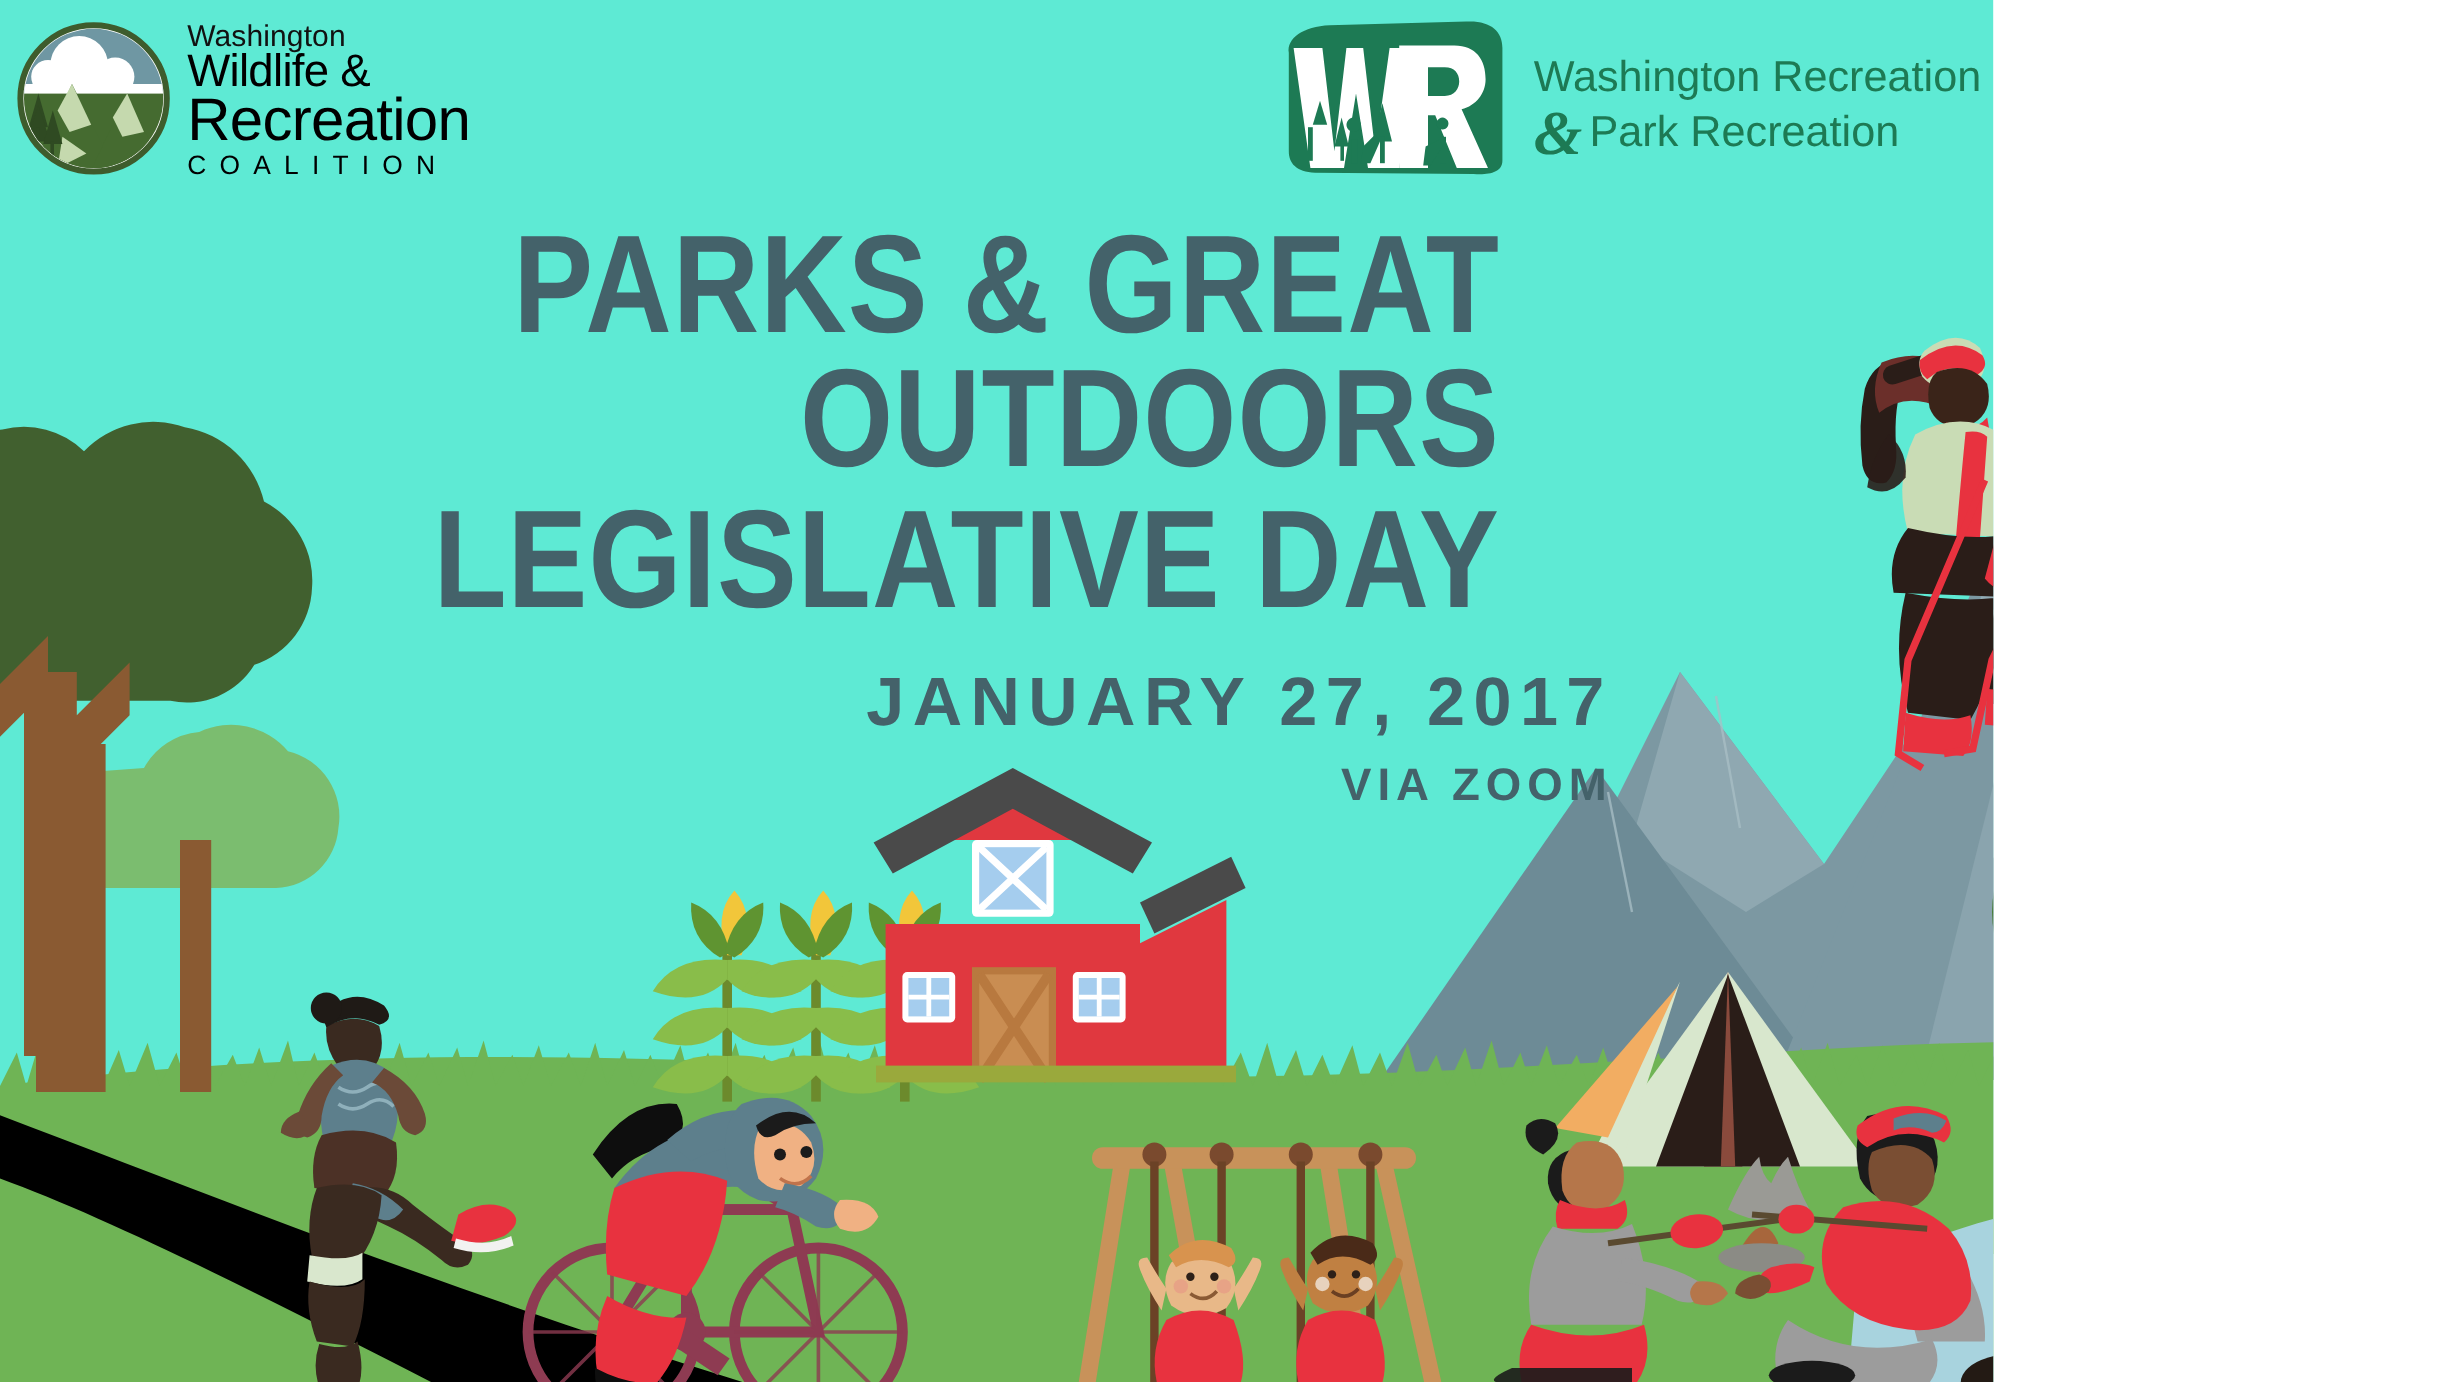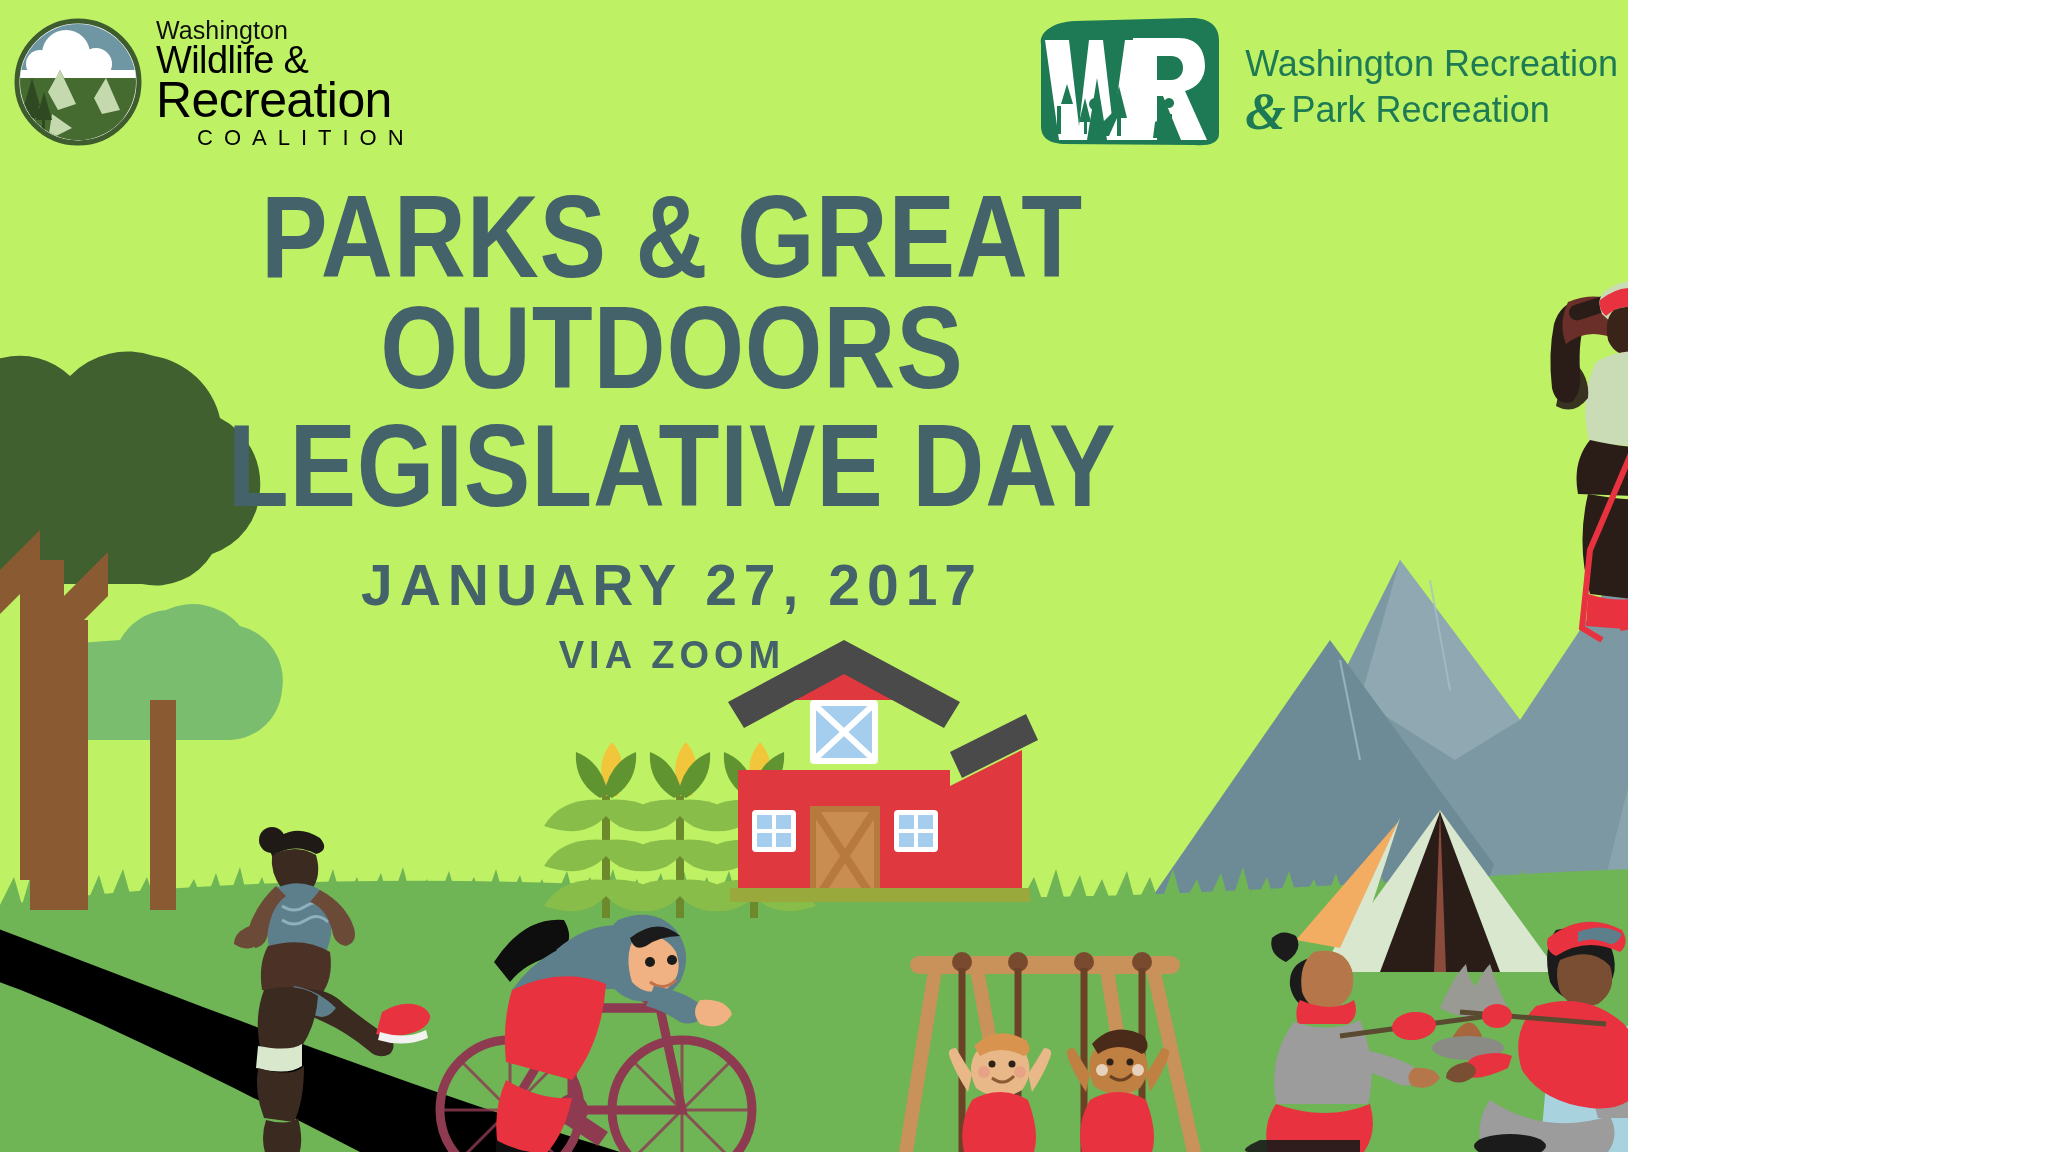--- a/index.html
+++ b/index.html
@@ -1,36 +1,36 @@
 <!DOCTYPE html>
 <html><head>
 <meta charset="utf-8">
 <style>
   html,body{margin:0;padding:0;background:#fff;}
   body{width:2048px;height:1152px;overflow:hidden;font-family:"Liberation Sans",sans-serif;}
-  #poster{position:relative;width:1628px;height:1152px;background:#bef264;overflow:hidden;}
+  #poster{position:relative;width:1628px;height:1152px;background:#5eead4;overflow:hidden;padding-left:33px;}
   svg.full{position:absolute;left:0;top:0;width:2048px;height:1152px;display:block;}
 
   
   #wwrc-logo{position:absolute;left:14px;top:14px;display:flex;align-items:center;gap:14px;}
   #wwrc-mark{width:128px;height:128px;flex:none;}
   #wwrc-words{line-height:1;padding-top:4px;}
   #wwrc-words .w1{font-size:25px;color:#111;letter-spacing:.1px;font-family:"Liberation Sans",sans-serif;}
   #wwrc-words .w2{font-size:38px;color:#000;letter-spacing:-.6px;margin-top:-2px;}
   #wwrc-words .w3{font-size:50px;color:#000;letter-spacing:-.6px;margin-top:-4px;}
-  #wwrc-words .w4{font-size:22px;color:#000;letter-spacing:11px;margin-top:2px;margin-left:41px;}
+  #wwrc-words .w4{font-size:22px;color:#000;letter-spacing:11px;margin-top:2px;}
 
   #wrpa-logo{position:absolute;right:10px;top:14px;display:flex;align-items:flex-start;gap:16px;}
   #wrpa-mark{width:200px;height:132px;flex:none;}
   #wrpa-words{color:#1d7a54;font-size:36px;line-height:1.12;padding-top:30px;white-space:nowrap;}
   #wrpa-words .ln2{display:flex;align-items:center;gap:6px;}
   #wrpa-amp{font-family:"Liberation Serif",serif;font-style:italic;font-weight:bold;font-size:52px;line-height:1;position:relative;top:2px;}
 
   
-  #headline{position:absolute;left:0;top:182px;width:1344px;text-align:center;pointer-events:none;}
+  #headline{position:absolute;left:0;top:182px;width:1344px;text-align:right;pointer-events:none;}
   #headline .t-line{
      font-family:"Liberation Sans Narrow","Liberation Sans",sans-serif;
      font-weight:bold;color:#44626a;font-size:116px;line-height:.96;
      letter-spacing:1px;transform:scaleX(.86);transform-origin:center;
   }
   #headline .t-line.l2{margin-top:6px;}
   #event-date{margin-top:30px;font-weight:bold;color:#44626a;font-size:57px;letter-spacing:7px;}
   #event-platform{margin-top:16px;font-weight:bold;color:#44626a;font-size:38px;letter-spacing:5px;}
 </style>
 </head>

